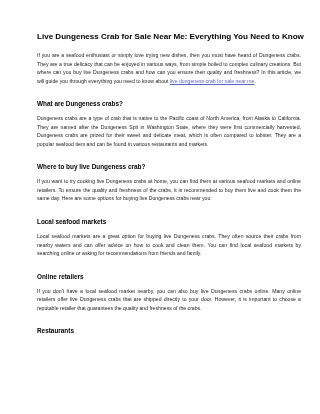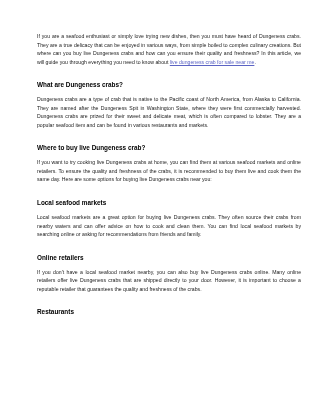--- a/index.html
+++ b/index.html
@@ -63,20 +63,21 @@
     text-decoration: underline;
     text-decoration-color: #5b63c4;
     word-break: break-word;
   }
 </style>
 </head>
 <body>
 
 <div class="page">
 
+  <h1 class="doc-title">Live Dungeness Crab for Sale Near Me: Everything You Need to Know</h1>
 
   <p class="body-par gap-after-par-lg"><span>If you are a seafood enthusiast or simply love trying new dishes, then you must have heard of Dungeness crabs. They are a true delicacy that can be enjoyed in various ways, from simple boiled to complex culinary creations. But where can you buy live Dungeness crabs and how can you ensure their quality and freshness? In this article, we will guide you through everything you need to know about </span><a href="#" class="inline-link">live dungeness crab for sale near me</a><span>.</span></p>
 
   <h2 class="section-heading">What are Dungeness crabs?</h2>
   <p class="body-par gap-after-par-lg">Dungeness crabs are a type of crab that is native to the Pacific coast of North America, from Alaska to California. They are named after the Dungeness Spit in Washington State, where they were first commercially harvested. Dungeness crabs are prized for their sweet and delicate meat, which is often compared to lobster. They are a popular seafood item and can be found in various restaurants and markets.</p>
 
   <h2 class="section-heading">Where to buy live Dungeness crab?</h2>
   <p class="body-par gap-after-par-lg">If you want to try cooking live Dungeness crabs at home, you can find them at various seafood markets and online retailers. To ensure the quality and freshness of the crabs, it is recommended to buy them live and cook them the same day. Here are some options for buying live Dungeness crabs near you:</p>
 
   <h2 class="section-heading">Local seafood markets</h2>

